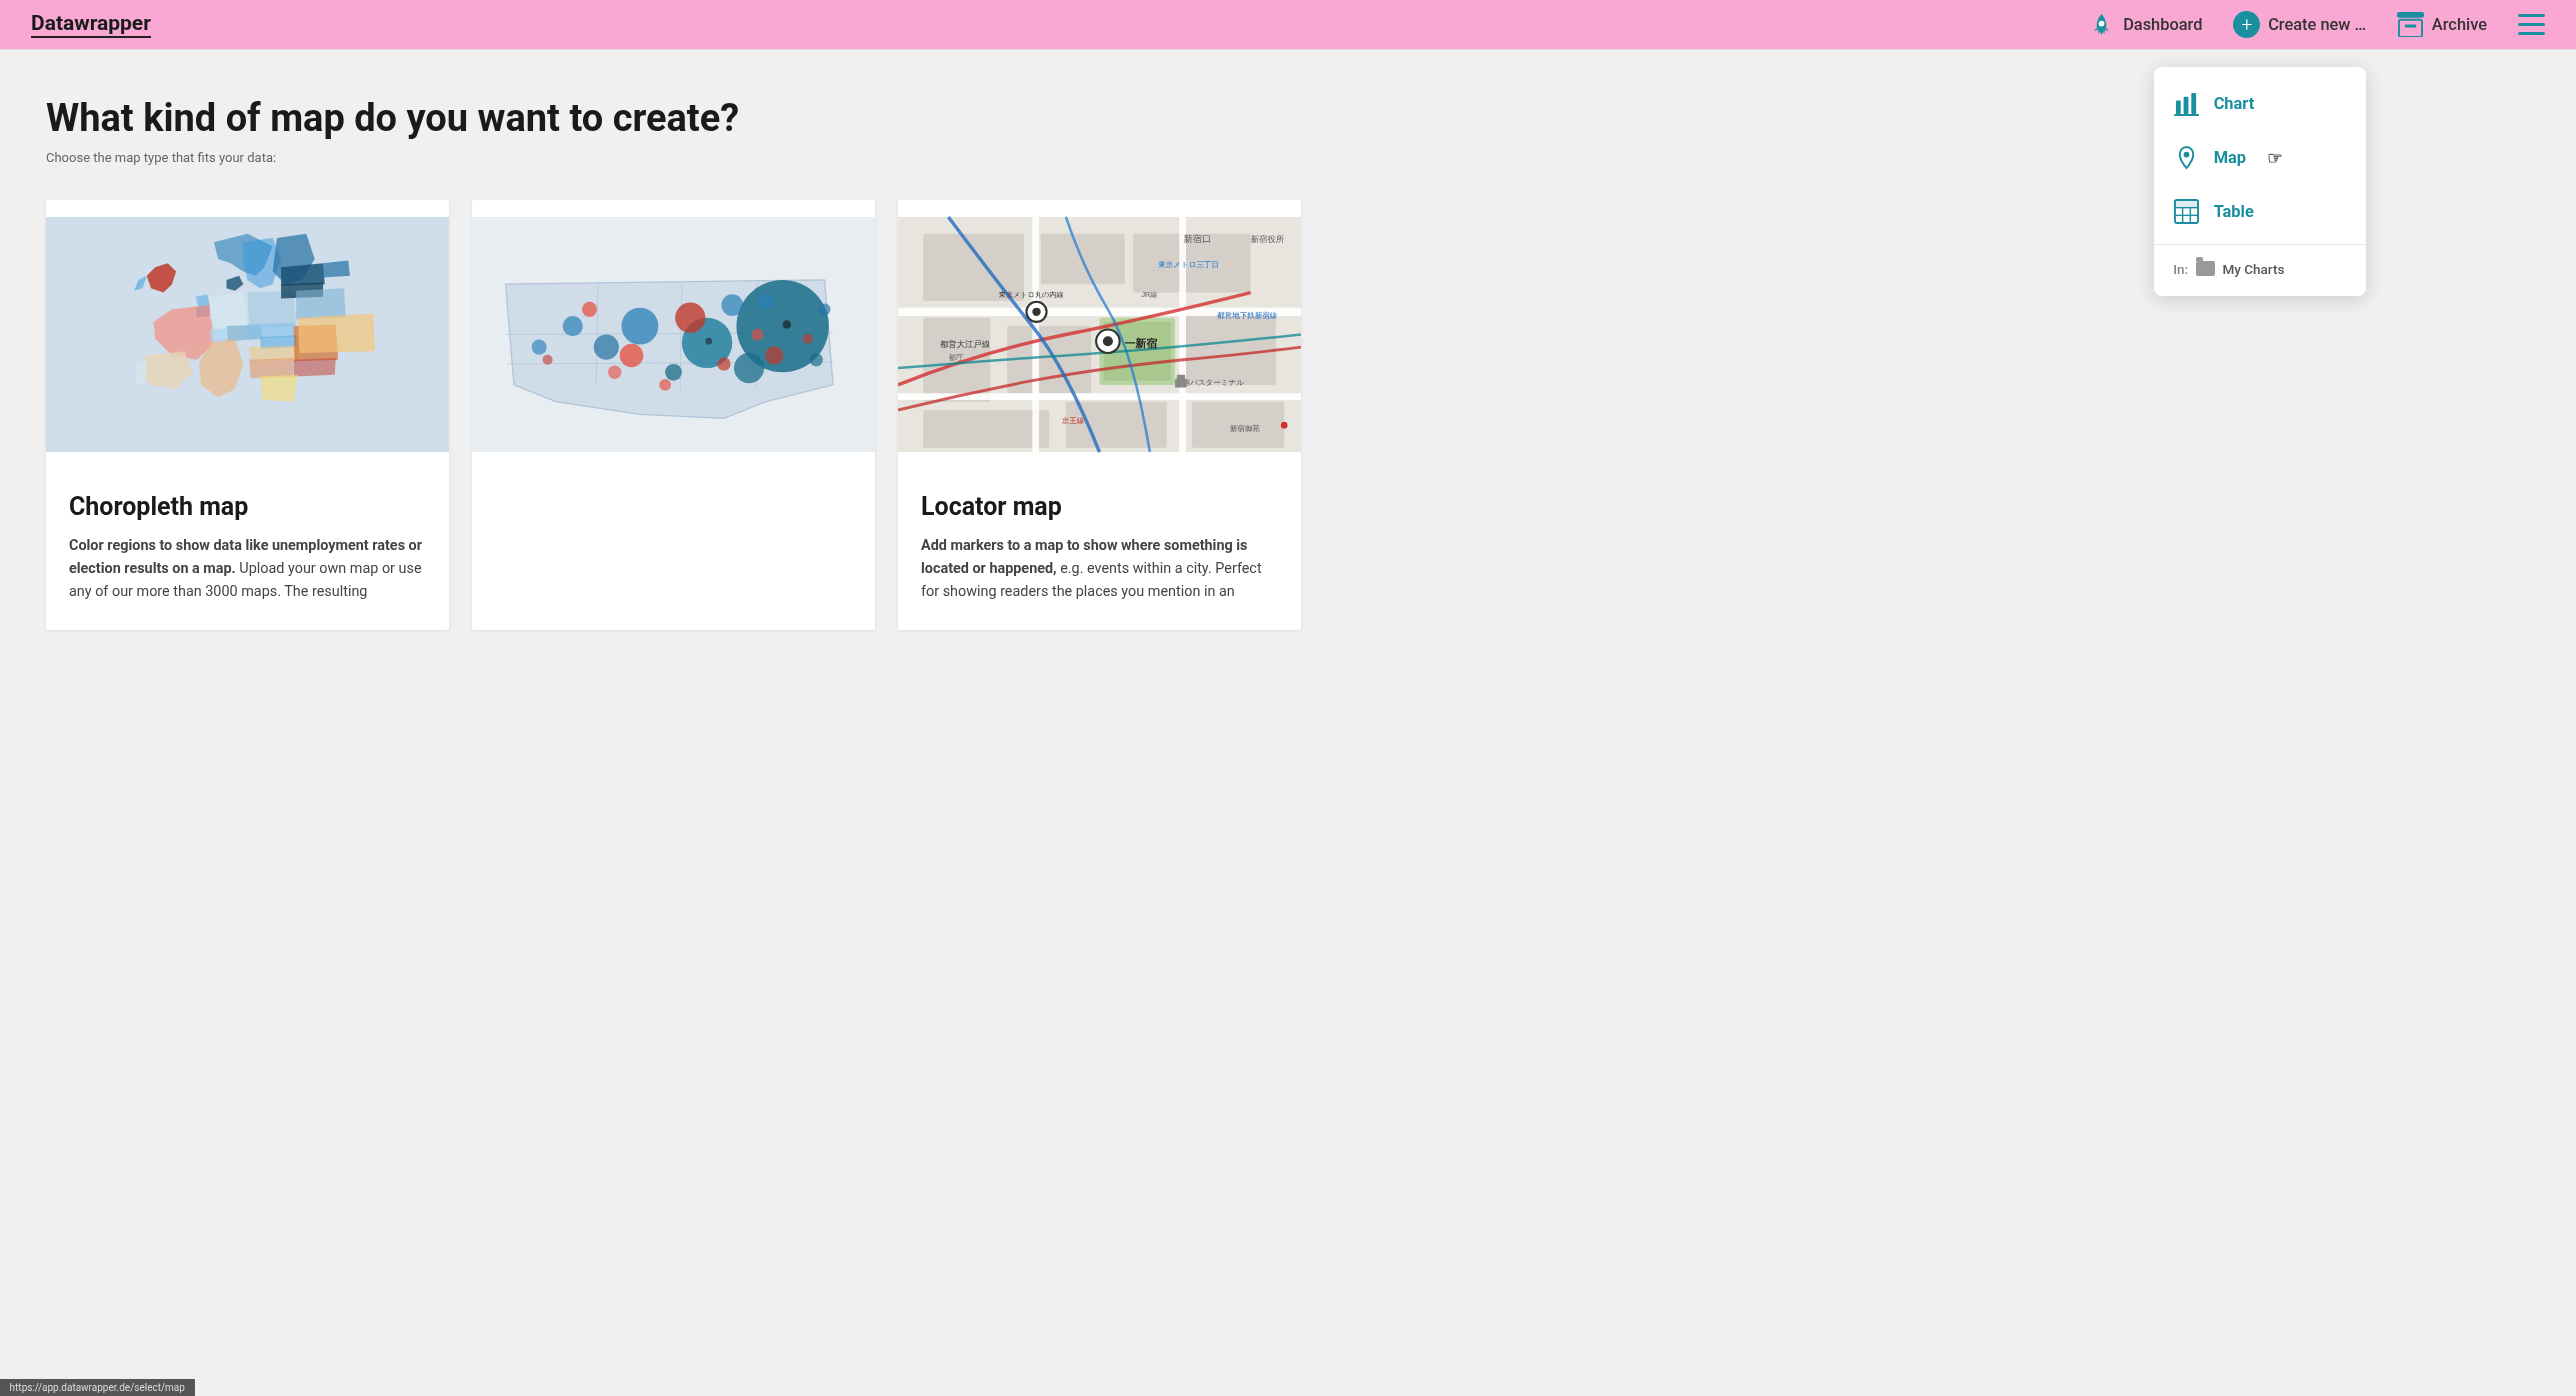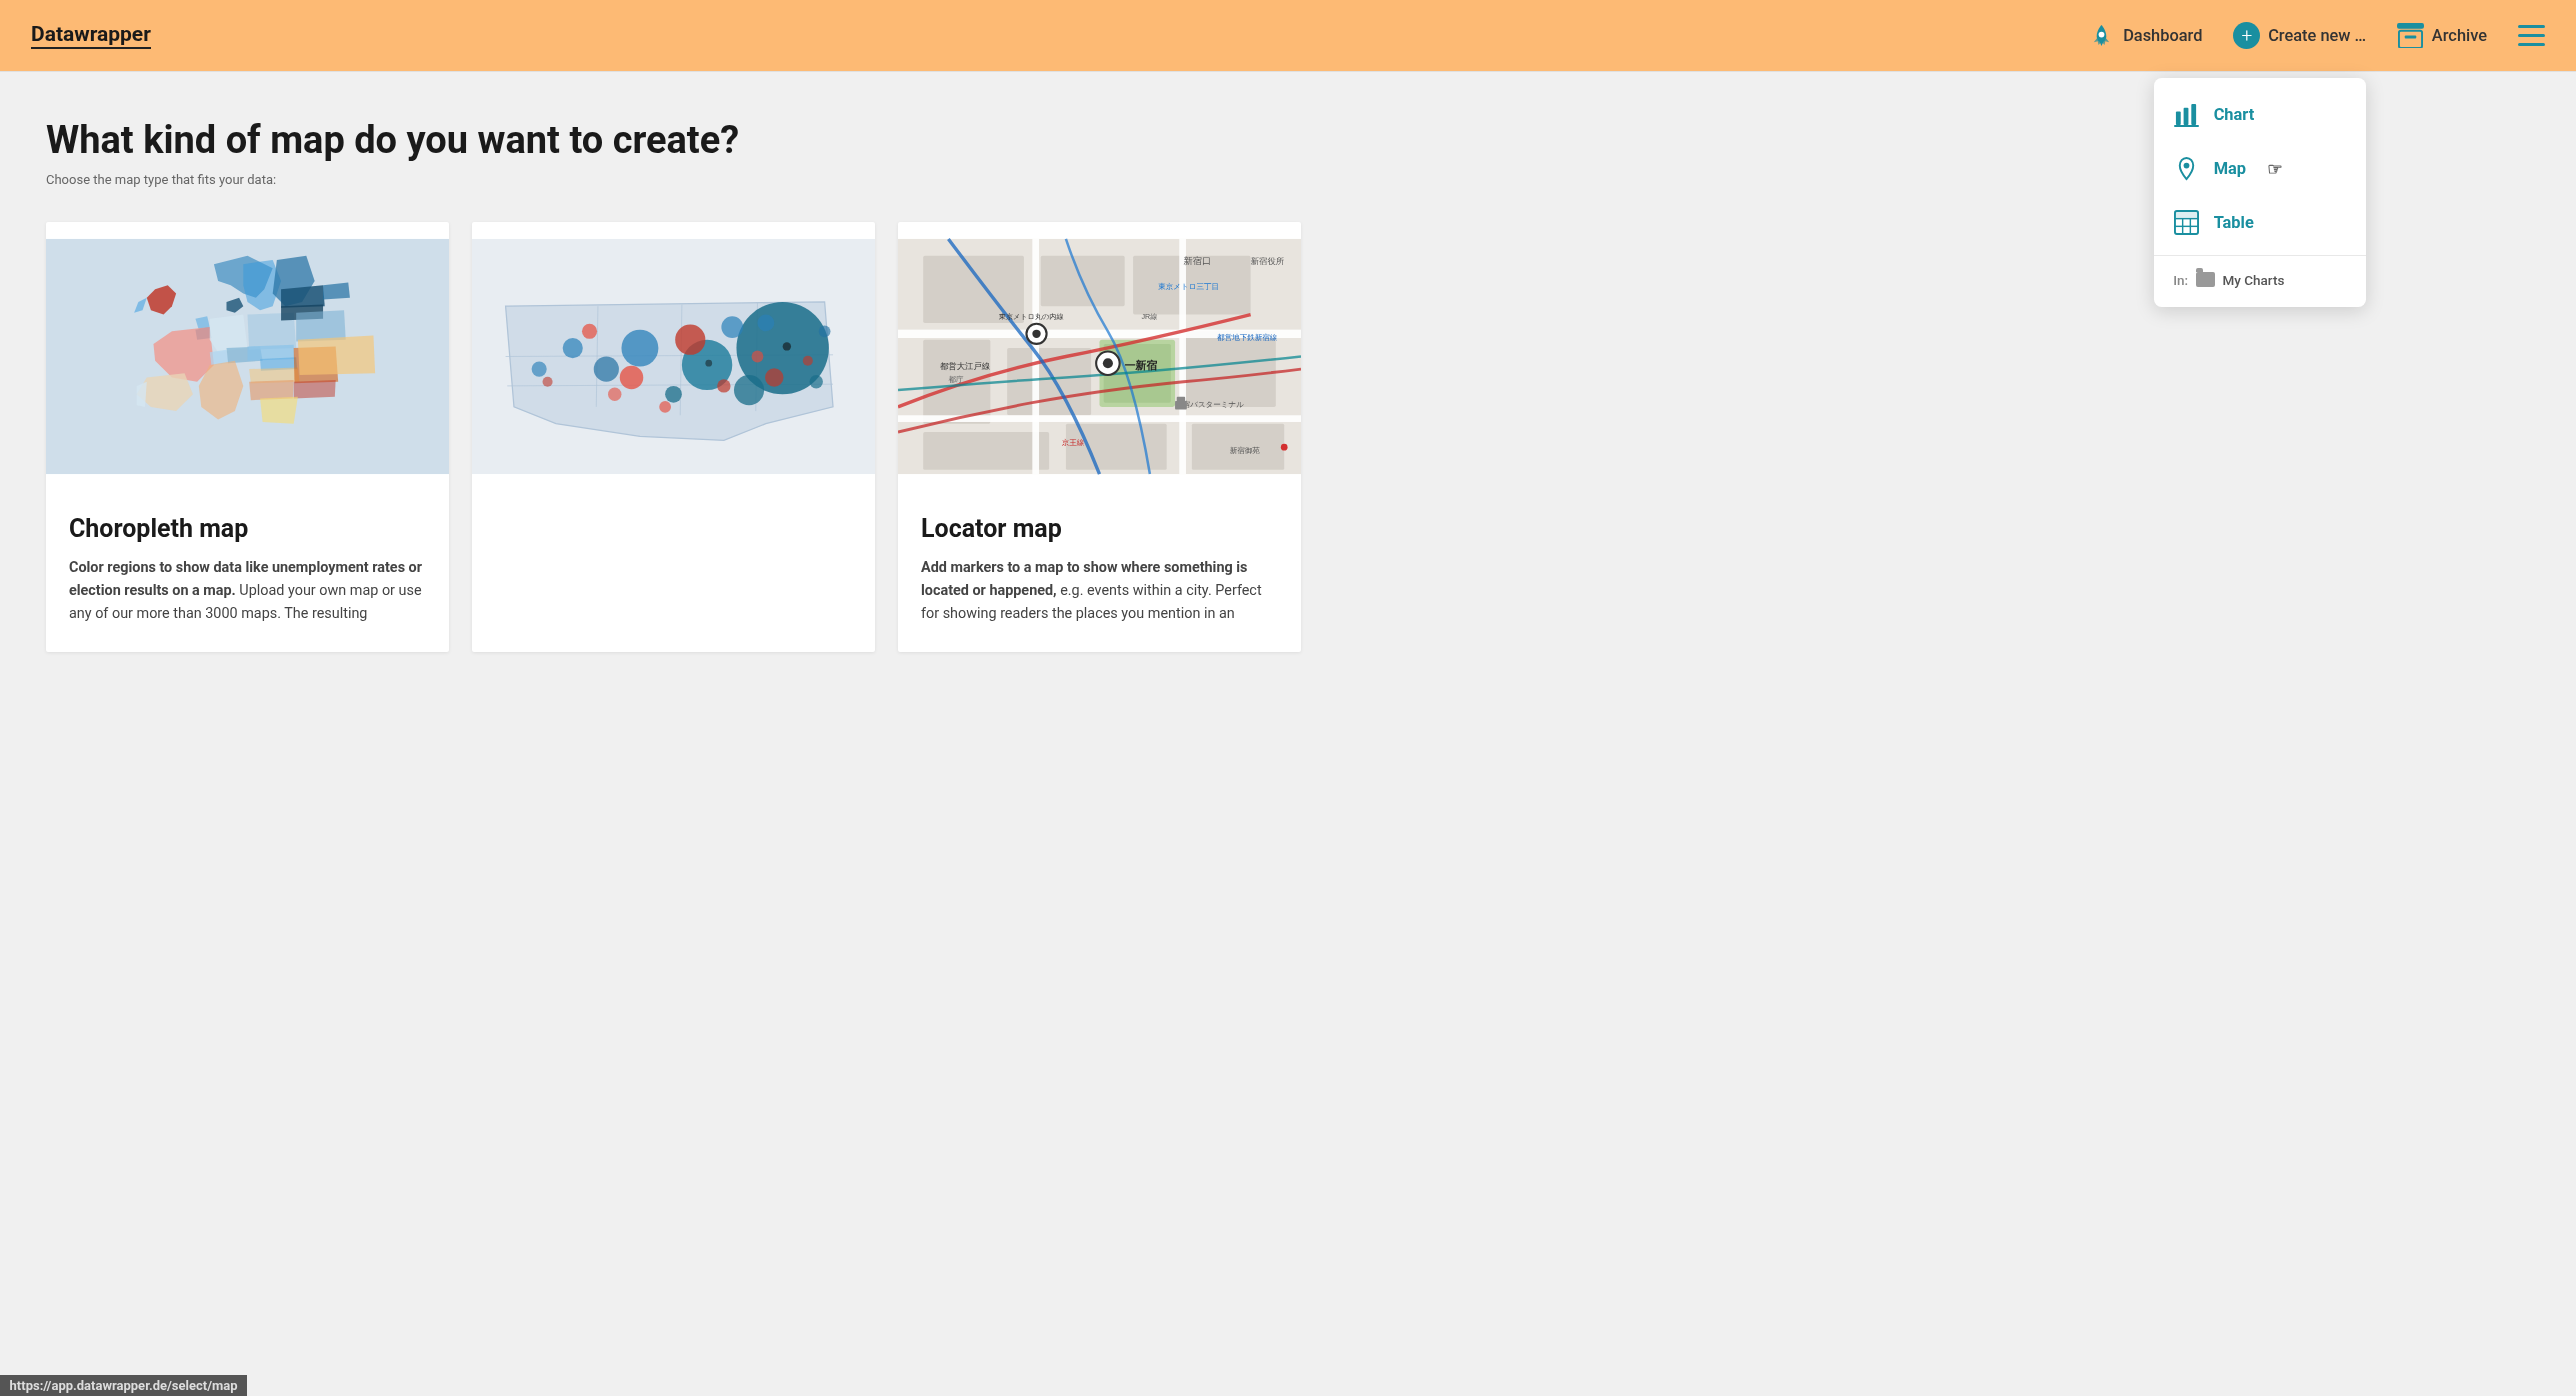--- a/index.html
+++ b/index.html
@@ -5,26 +5,26 @@
     * { box-sizing: border-box; margin: 0; padding: 0; }
     body {
       font-family: -apple-system, BlinkMacSystemFont, 'Segoe UI', Roboto, sans-serif;
       background: #f0f0f0;
       min-height: 100vh;
       color: #333;
     }
 
     
     .header {
-      background: #fdba74;
+      background: #f9a8d4;
       display: flex;
       align-items: center;
       justify-content: space-between;
       padding: 16px 31px;
-      height: 72px;
+      height: 50px;
       border-bottom: 1px solid #e0e0e0;
       position: relative;
       z-index: 100;
     }
     .logo-container {
       display: flex;
       align-items: center;
     }
     .logo-text {
       font-size: 21px;
@@ -209,24 +209,23 @@
       font-weight: 700;
     }
 
     
     .status-bar {
       position: fixed;
       bottom: 0;
       left: 0;
       background: #555;
       color: #ddd;
-      font-size: 13px;
+      font-size: 10px;
       padding: 2.9px 9.6px;
       z-index: 1000;
-      font-weight: bold;
     }
 
     
     .europe-map {
       width: 100%;
       height: 100%;
     }
     .bubble-map {
       width: 100%;
       height: 100%;

